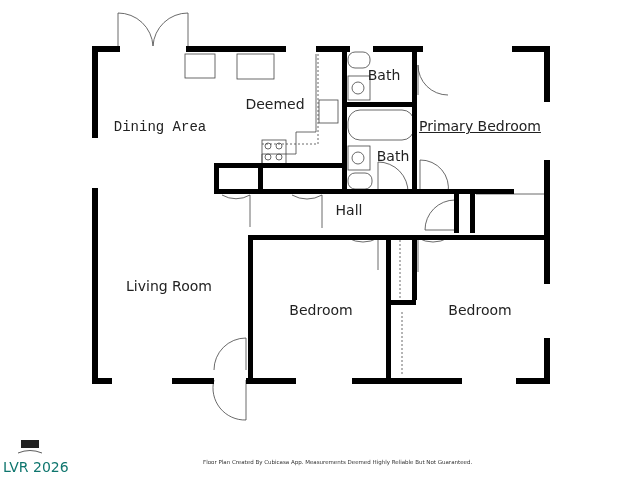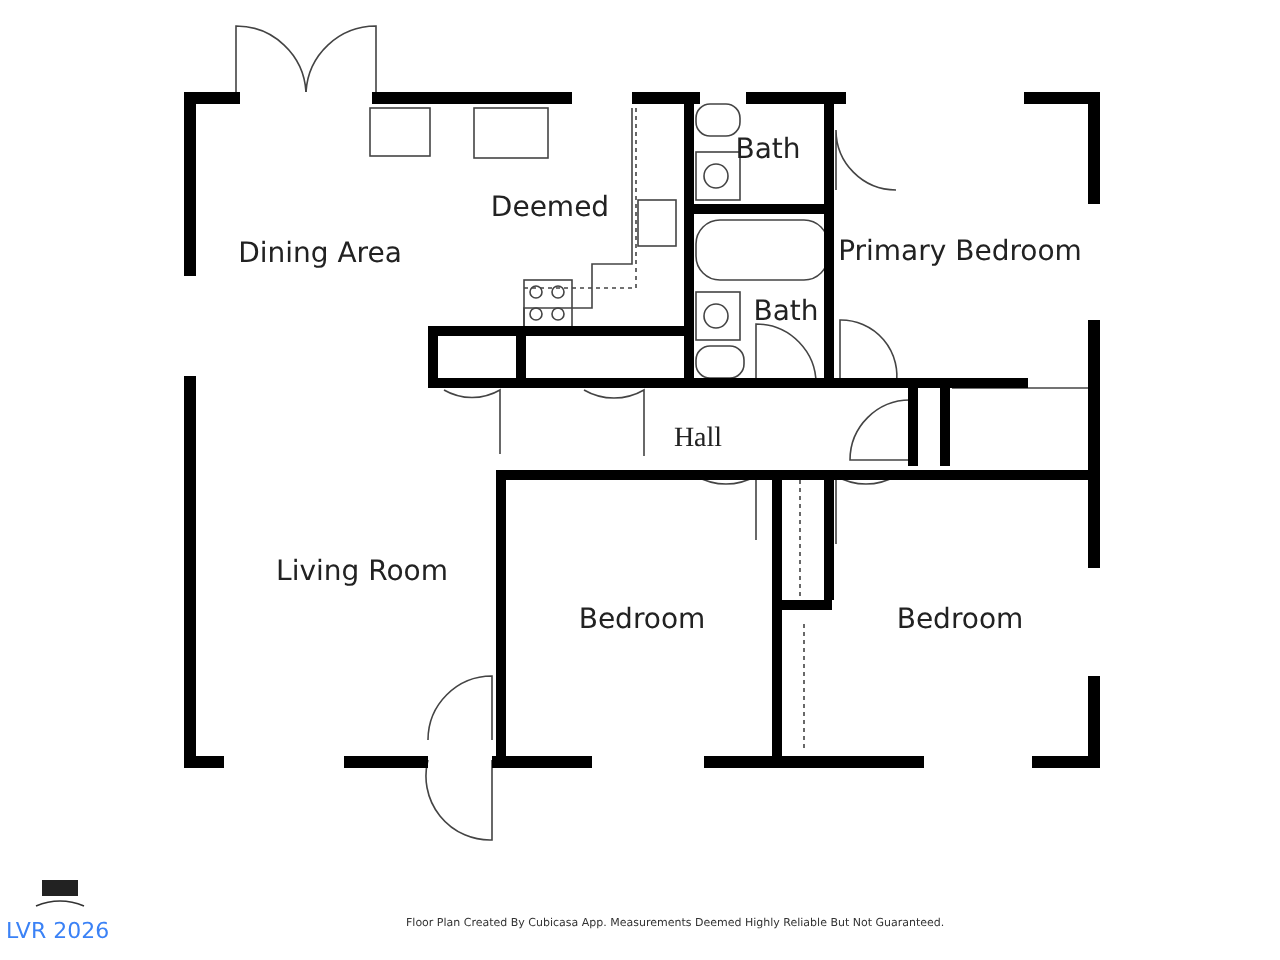--- a/index.html
+++ b/index.html
@@ -1,20 +1,20 @@
 <!DOCTYPE html>
 <html><head>
 <meta charset="utf-8">
 <style>
   html,body{margin:0;padding:0;background:#fff;}
   body{width:640px;height:480px;position:relative;overflow:hidden;font-family:"DejaVu Sans",sans-serif;}
   svg{position:absolute;left:0;top:0;}
   .lbl{position:absolute;font-size:14px;color:#222;white-space:nowrap;transform:translate(-50%,-50%);}
   .footer{position:absolute;left:203px;top:459px;font-size:5.5px;color:#333;white-space:nowrap;}
-  .lvr{position:absolute;left:3px;top:459px;font-size:11px;color:#3b82f6;}
+  .lvr{position:absolute;left:3px;top:459px;font-size:14px;color:#0f766e;}
   .logo{position:absolute;left:16px;top:439px;width:28px;height:16px;}
 </style>
 </head>
 <body>
 
 <svg width="640" height="480" viewBox="0 0 640 480">
   <g fill="none" stroke="#444" stroke-width="0.8">
 
     <path d="M118 46 L118 13 A35 35 0 0 1 153 46"></path>
     <path d="M188 46 L188 13 A35 35 0 0 0 153 46"></path>
@@ -82,27 +82,27 @@
     <rect x="454" y="191" width="5" height="42"></rect>
     <rect x="470" y="191" width="5" height="42"></rect>
     <rect x="248" y="235" width="302" height="5"></rect>
     <rect x="248" y="235" width="5" height="149"></rect>
     <rect x="386" y="240" width="5" height="140"></rect>
     <rect x="412" y="240" width="5" height="60"></rect>
     <rect x="386" y="300" width="30" height="5"></rect>
   </g>
 </svg>
 
-<div class="lbl" style="left:160px;top:127px;">Dining Area</div>
+<div class="lbl" style="left:160px;top:127px;font-family:Liberation Mono, monospace;">Dining Area</div>
 <div class="lbl" style="left:275px;top:104px;">Deemed</div>
 <div class="lbl" style="left:384px;top:75px;">Bath</div>
 <div class="lbl" style="left:393px;top:156px;">Bath</div>
-<div class="lbl" style="left:480px;top:126px;">Primary Bedroom</div>
-<div class="lbl" style="left:349px;top:220px;font-family:Liberation Serif, serif;">Hall</div>
-<div class="lbl" style="left:181px;top:286px;">Living Room</div>
+<div class="lbl" style="left:480px;top:126px;text-decoration:underline;">Primary Bedroom</div>
+<div class="lbl" style="left:349px;top:210px;">Hall</div>
+<div class="lbl" style="left:169px;top:286px;">Living Room</div>
 <div class="lbl" style="left:321px;top:310px;">Bedroom</div>
 <div class="lbl" style="left:480px;top:310px;">Bedroom</div>
 
 <svg class="logo" viewBox="0 0 28 16">
   <rect x="5" y="1" width="18" height="8" fill="#222"></rect>
   <path d="M2 14 Q14 9 26 14" stroke="#333" fill="none" stroke-width="0.8"></path>
 </svg>
 <div class="lvr">LVR 2026</div>
 <div class="footer">Floor Plan Created By Cubicasa App. Measurements Deemed Highly Reliable But Not Guaranteed.</div>
 

